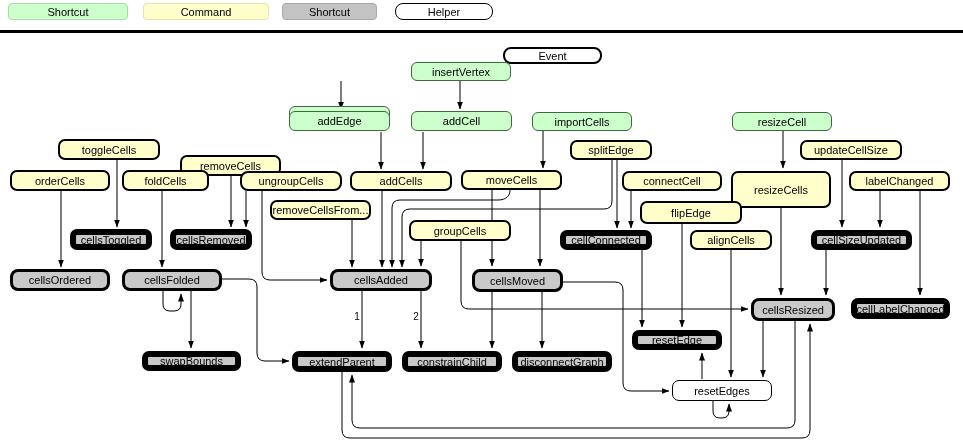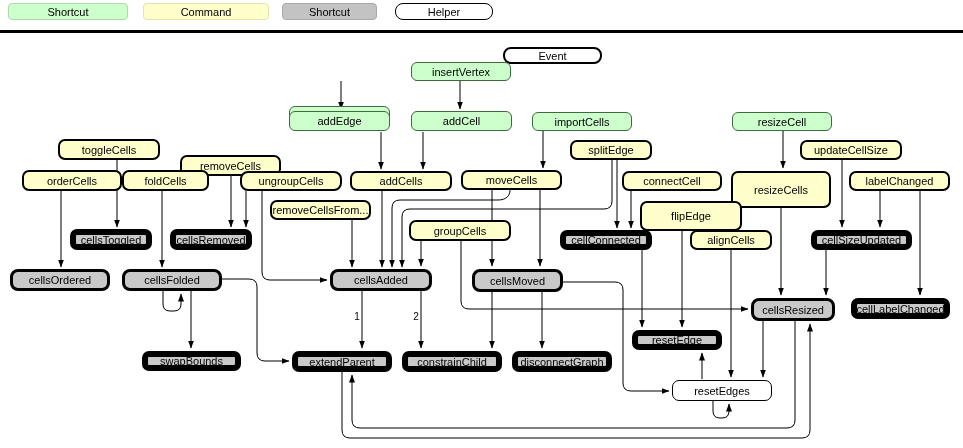--- a/index.html
+++ b/index.html
@@ -93,33 +93,33 @@
     </svg>
   <div id="node-layer">
       <div class="node shortcut" style="left: 289px; top: 62px; width: 101px; height: 19px; margin-top: 44px;">insertEdge</div>
       <div class="node shortcut" style="left: 411px; top: 62px; width: 100px; height: 19px;">insertVertex</div>
       <div class="node shortcut" style="left: 289px; top: 111px; width: 101px; height: 20px;">addEdge</div>
       <div class="node shortcut" style="left: 411px; top: 111px; width: 101px; height: 20px;">addCell</div>
       <div class="node shortcut" style="left: 532px; top: 112px; width: 100px; height: 19px;">importCells</div>
       <div class="node shortcut" style="left: 732px; top: 112px; width: 100px; height: 19px;">resizeCell</div>
       <div class="node command" style="left: 58px; top: 139px; width: 102px; height: 21px;">toggleCells</div>
       <div class="node command" style="left: 180px; top: 139px; width: 101px; height: 21px; margin-top: 16px;">removeCells</div>
-      <div class="node command" style="left: 22px; top: 170px; width: 100px; height: 21px;">orderCells</div>
+      <div class="node command" style="left: 10px; top: 170px; width: 100px; height: 21px;">orderCells</div>
       <div class="node command" style="left: 122px; top: 170px; width: 87px; height: 21px;">foldCells</div>
       <div class="node command" style="left: 240px; top: 171px; width: 102px; height: 20px; border-radius: 8px;">ungroupCells</div>
       <div class="node command" style="left: 350px; top: 171px; width: 102px; height: 20px;">addCells</div>
       <div class="node command" style="left: 461px; top: 170px; width: 101px; height: 20px;">moveCells</div>
       <div class="node command" style="left: 270px; top: 200px; width: 101px; height: 20px;">removeCellsFrom...</div>
       <div class="node command" style="left: 409px; top: 220px; width: 102px; height: 21px;">groupCells</div>
       <div class="node command" style="left: 570px; top: 140px; width: 82px; height: 20px;">splitEdge</div>
       <div class="node command" style="left: 622px; top: 171px; width: 100px; height: 20px;">connectCell</div>
       <div class="node command" style="left: 731px; top: 171px; width: 100px; height: 37px;">resizeCells</div>
       <div class="node command" style="left: 800px; top: 140px; width: 102px; height: 20px;">updateCellSize</div>
       <div class="node command" style="left: 849px; top: 171px; width: 101px; height: 20px;">labelChanged</div>
-      <div class="node command" style="left: 640px; top: 201px; width: 102px; height: 30px;">flipEdge</div>
+      <div class="node command" style="left: 640px; top: 201px; width: 102px; height: 23px;">flipEdge</div>
       <div class="node command" style="left: 690px; top: 230px; width: 82px; height: 20px;">alignCells</div>
       <div class="node mutation" style="left: 70px; top: 229px; width: 82px; height: 21px;">cellsToggled</div>
       <div class="node mutation" style="left: 170px; top: 229px; width: 82px; height: 21px;">cellsRemoved</div>
       <div class="node mutation" style="left: 560px; top: 230px; width: 92px; height: 20px;">cellConnected</div>
       <div class="node mutation" style="left: 811px; top: 230px; width: 101px; height: 20px;">cellSizeUpdated</div>
       <div class="node mutation strong" style="left: 10px; top: 269px; width: 100px; height: 22px;">cellsOrdered</div>
       <div class="node mutation strong" style="left: 122px; top: 269px; width: 100px; height: 22px;">cellsFolded</div>
       <div class="node mutation strong" style="left: 330px; top: 269px; width: 102px; height: 22px;">cellsAdded</div>
       <div class="node mutation strong" style="left: 472px; top: 269px; width: 91px; height: 23px;">cellsMoved</div>
       <div class="node mutation strong" style="left: 751px; top: 298px; width: 84px; height: 23px;">cellsResized</div>

